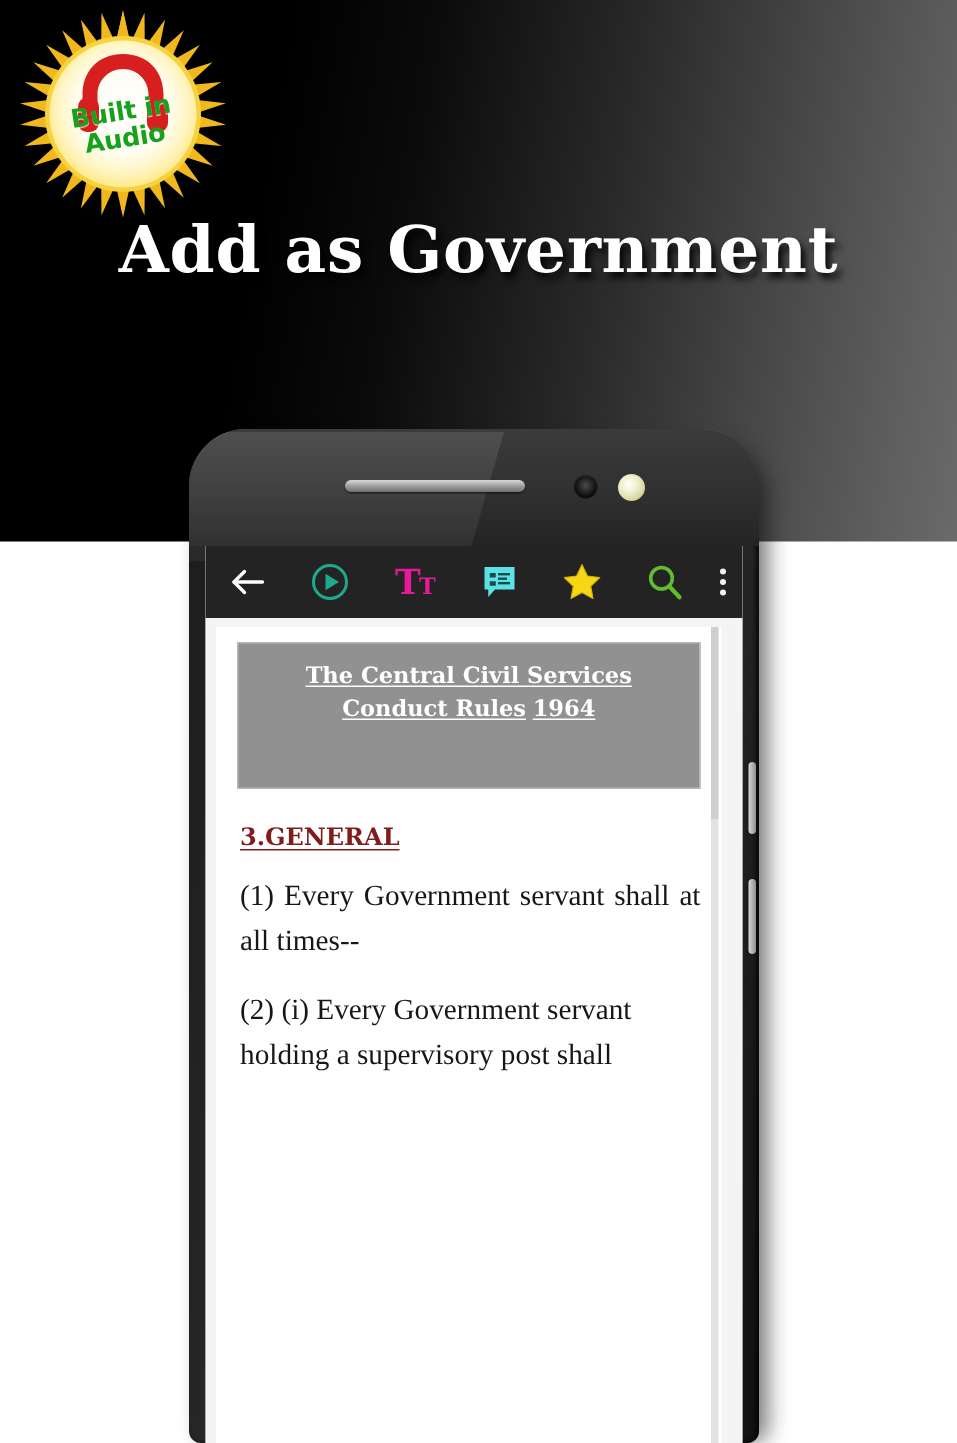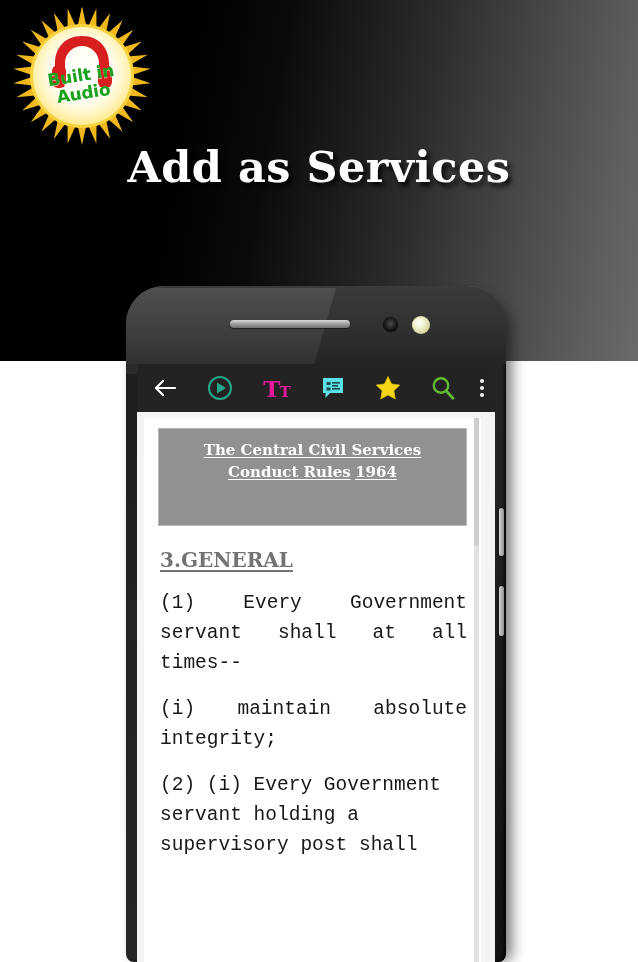--- a/index.html
+++ b/index.html
@@ -232,31 +232,31 @@
   .doc-header span {
     color: #ffffff;
     font-family: "DejaVu Serif", serif;
     font-weight: bold;
     font-size: 15px;
     line-height: 22px;
     text-decoration: underline;
     text-underline-offset: 2px;
   }
   .doc-section {
-    color: #737373;
+    color: #7f1d1d;
     font-family: "DejaVu Serif", serif;
     font-weight: bold;
-    font-size: 20px;
+    font-size: 16px;
     text-decoration: underline;
     text-underline-offset: 3px;
     margin: 0 0 16px 2px;
   }
   .doc-p {
     color: #171717;
-    font-family: Liberation Mono, monospace;
+    font-family: Liberation Serif, serif;
     font-size: 19.5px;
     line-height: 30px;
     text-align: justify;
     margin: 0 0 16px 2px;
   }
   .doc-p.last { text-align: left; }
 
   .scrollbar-track {
     position: absolute;
     right: 2px; top: 0;
@@ -324,21 +324,21 @@
       <rect x="4" y="33" width="14" height="23" rx="6" fill="#d81f1f"></rect>
       <rect x="50" y="33" width="14" height="23" rx="6" fill="#d81f1f"></rect>
     </svg>
 
     <div class="txt">
       <span>Built in</span>
       <span>Audio</span>
     </div>
   </div>
 
-  <div class="promo-title">Add as Services</div>
+  <div class="promo-title">Add as Government</div>
 </div>
 
 <div class="phone">
   <div class="phone-shadow"></div>
   <div class="phone-body">
 
     <div class="bezel-top">
       <div class="bezel-glare"></div>
       <div class="speaker"></div>
       <div class="camera"></div>
@@ -407,21 +407,20 @@
         <div class="paper">
 
           <div class="doc-header">
             <span>The Central Civil Services Conduct Rules</span>
             <span>1964</span>
           </div>
 
           <div class="doc-section">3.GENERAL</div>
 
           <p class="doc-p">(1) Every Government servant shall at all times--</p>
-          <p class="doc-p">(i) maintain absolute integrity;</p>
           <p class="doc-p last">(2) (i) Every Government servant holding a supervisory post shall</p>
 
           <div class="scrollbar-track"></div>
           <div class="scrollbar-thumb"></div>
         </div>
       </div>
 
     </div>
   </div>
 </div>

